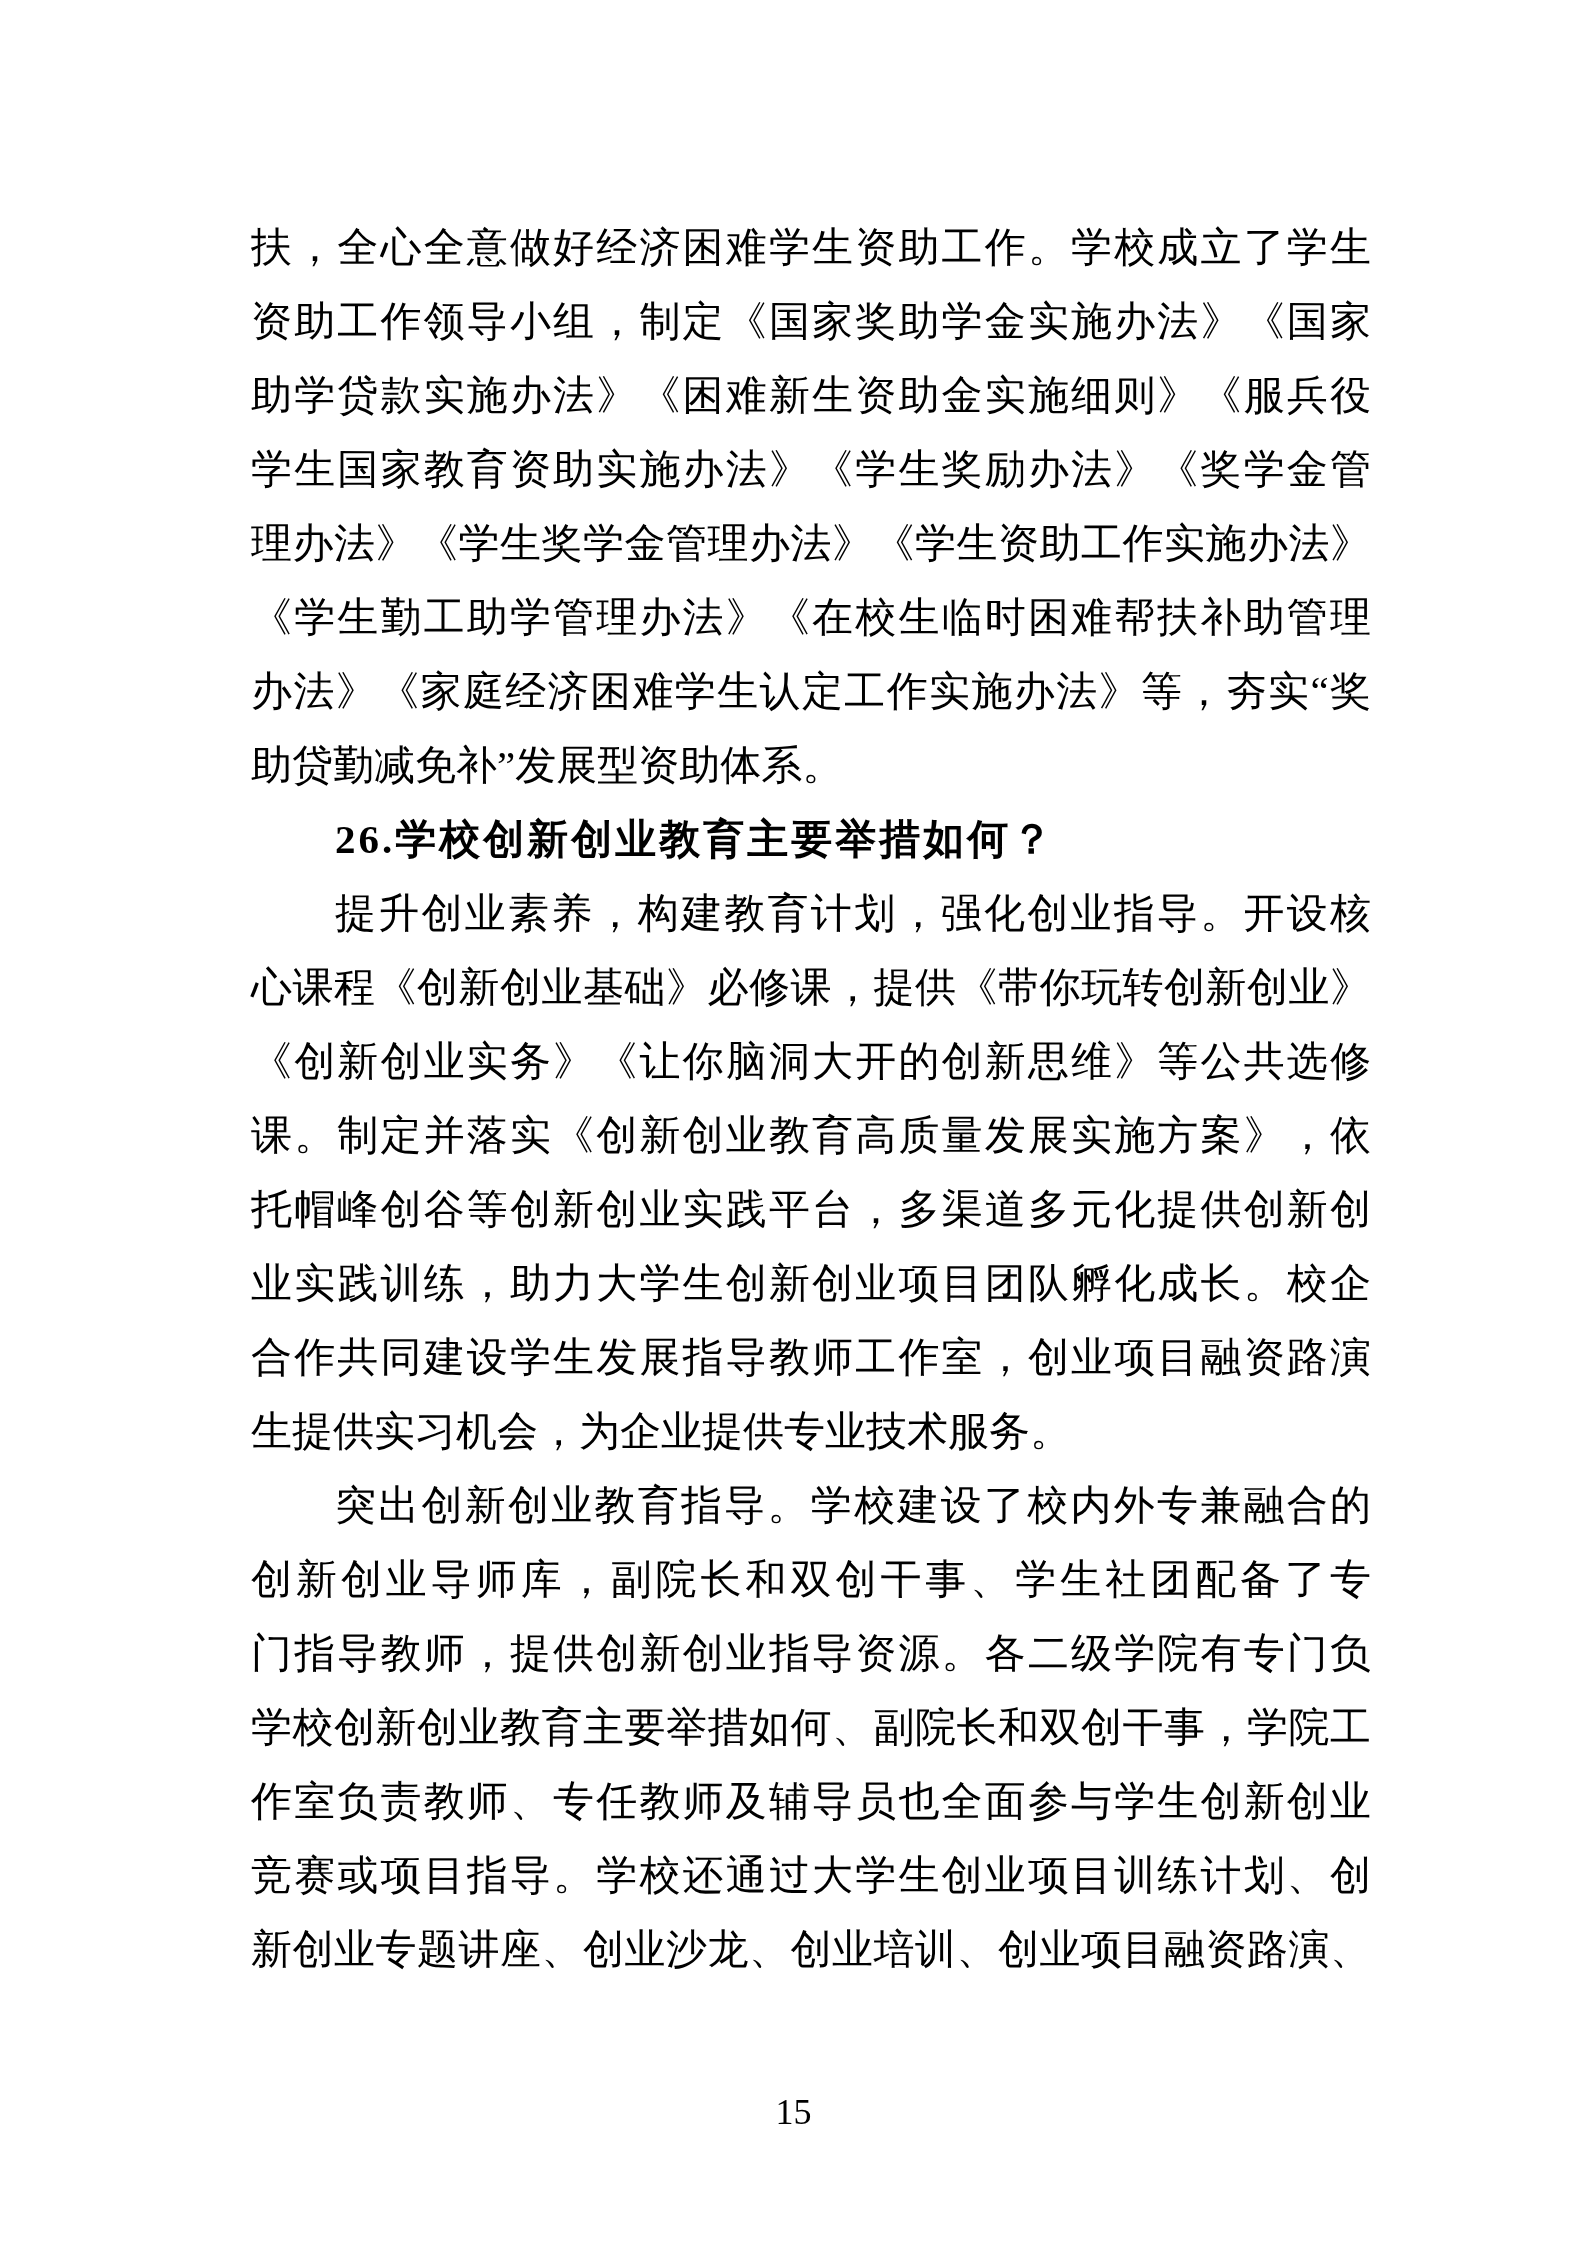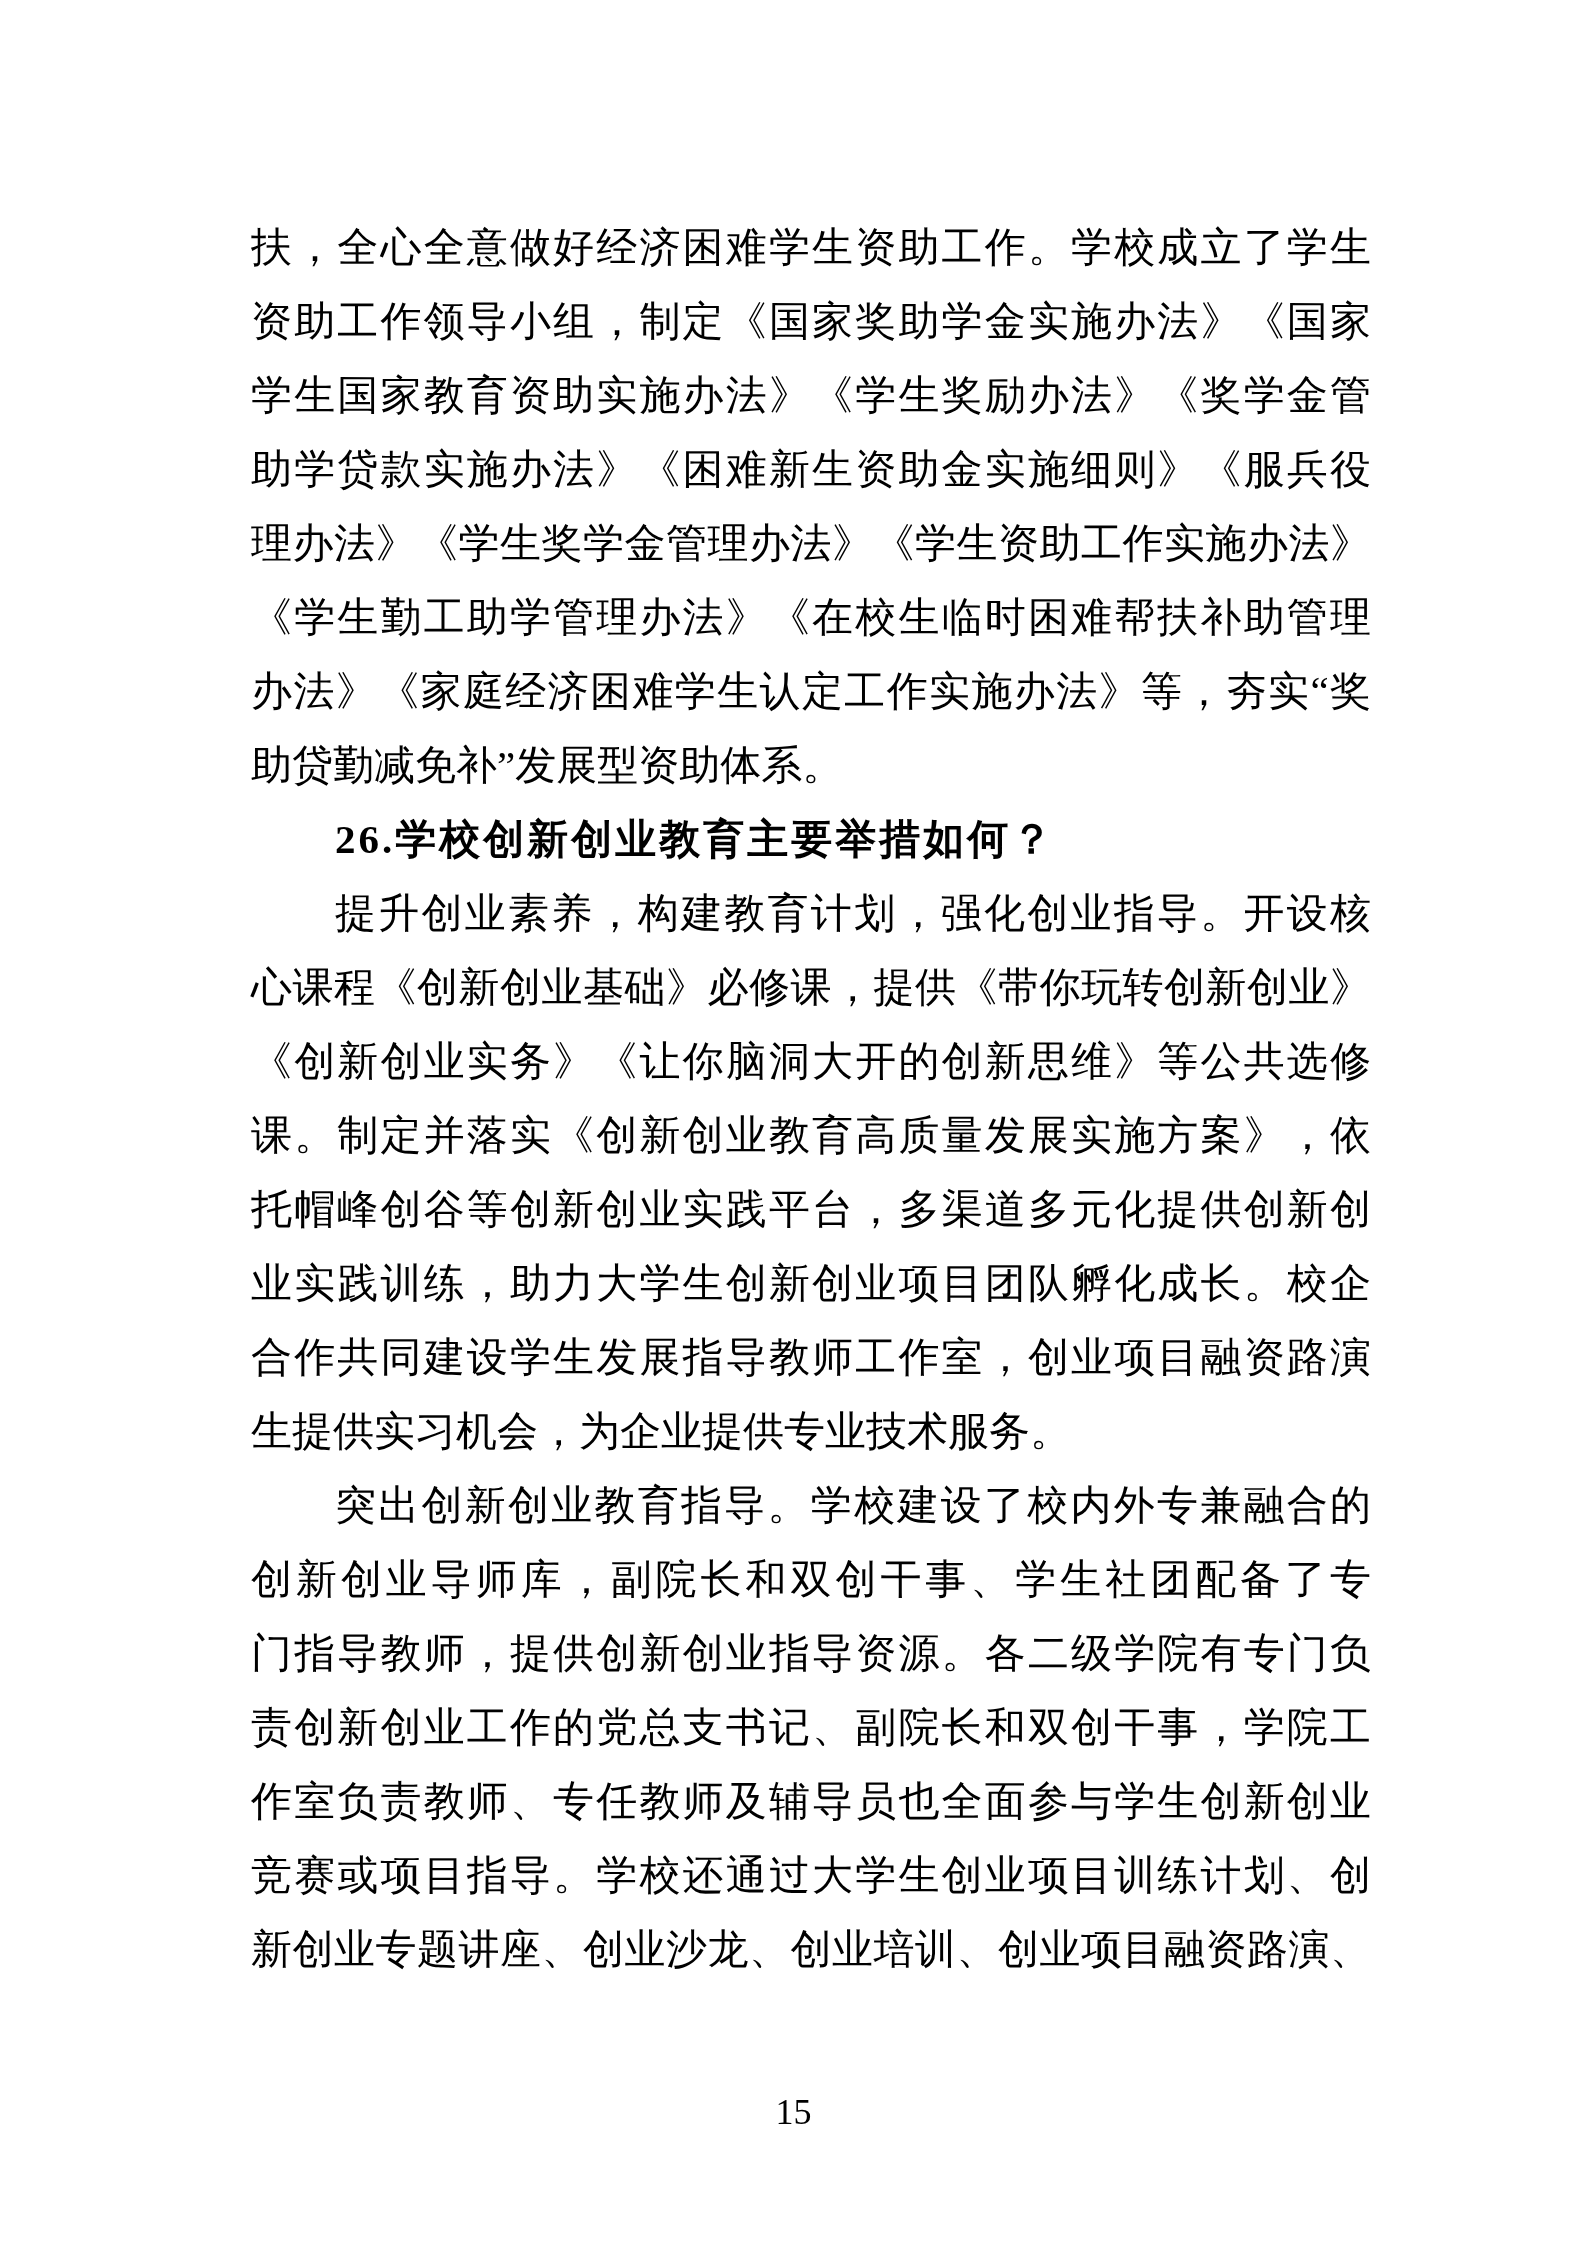--- a/index.html
+++ b/index.html
@@ -53,37 +53,37 @@
       line-height: 48px;
       font-family: "Liberation Serif", "DejaVu Serif", serif;
     }
   </style>
 </head>
 <body>
 
 <div class="text-block">
   <div class="ln fill">扶，全心全意做好经济困难学生资助工作。学校成立了学生</div>
   <div class="ln fill">资助工作领导小组，制定《国家奖助学金实施办法》《国家</div>
+  <div class="ln fill">助学贷款实施办法》《困难新生资助金实施细则》《服兵役</div>
   <div class="ln fill">学生国家教育资助实施办法》《学生奖励办法》《奖学金管</div>
-  <div class="ln fill">助学贷款实施办法》《困难新生资助金实施细则》《服兵役</div>
   <div class="ln fill">理办法》《学生奖学金管理办法》《学生资助工作实施办法》</div>
   <div class="ln fill">《学生勤工助学管理办法》《在校生临时困难帮扶补助管理</div>
   <div class="ln fill">办法》《家庭经济困难学生认定工作实施办法》等，夯实“奖</div>
   <div class="ln">助贷勤减免补”发展型资助体系。</div>
   <div class="ln heading">26.学校创新创业教育主要举措如何？</div>
   <div class="ln fill indent">提升创业素养，构建教育计划，强化创业指导。开设核</div>
   <div class="ln fill">心课程《创新创业基础》必修课，提供《带你玩转创新创业》</div>
   <div class="ln fill">《创新创业实务》《让你脑洞大开的创新思维》等公共选修</div>
   <div class="ln fill">课。制定并落实《创新创业教育高质量发展实施方案》，依</div>
   <div class="ln fill">托帽峰创谷等创新创业实践平台，多渠道多元化提供创新创</div>
   <div class="ln fill">业实践训练，助力大学生创新创业项目团队孵化成长。校企</div>
   <div class="ln fill">合作共同建设学生发展指导教师工作室，创业项目融资路演</div>
   <div class="ln">生提供实习机会，为企业提供专业技术服务。</div>
   <div class="ln fill indent">突出创新创业教育指导。学校建设了校内外专兼融合的</div>
   <div class="ln fill">创新创业导师库，副院长和双创干事、学生社团配备了专</div>
   <div class="ln fill">门指导教师，提供创新创业指导资源。各二级学院有专门负</div>
-  <div class="ln fill">责创新创业工作的党总支书记、副院长和双创干事，学院工</div>
+  <div class="ln fill">学校创新创业教育主要举措如何、副院长和双创干事，学院工</div>
   <div class="ln fill">作室负责教师、专任教师及辅导员也全面参与学生创新创业</div>
   <div class="ln fill">竞赛或项目指导。学校还通过大学生创业项目训练计划、创</div>
   <div class="ln fill">新创业专题讲座、创业沙龙、创业培训、创业项目融资路演、</div>
 </div>
 
 <div class="page-number">15</div>
 
 </body></html>

